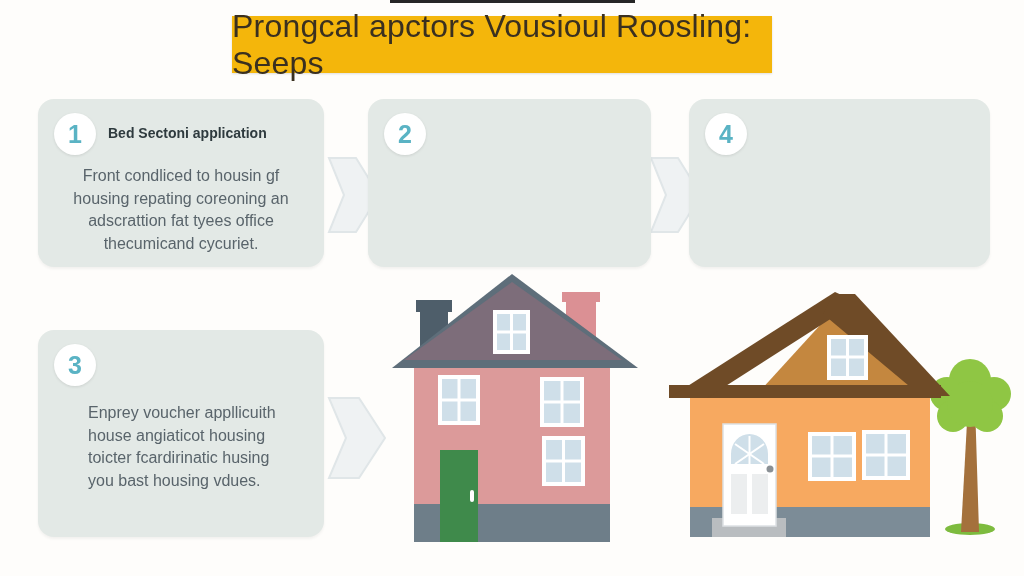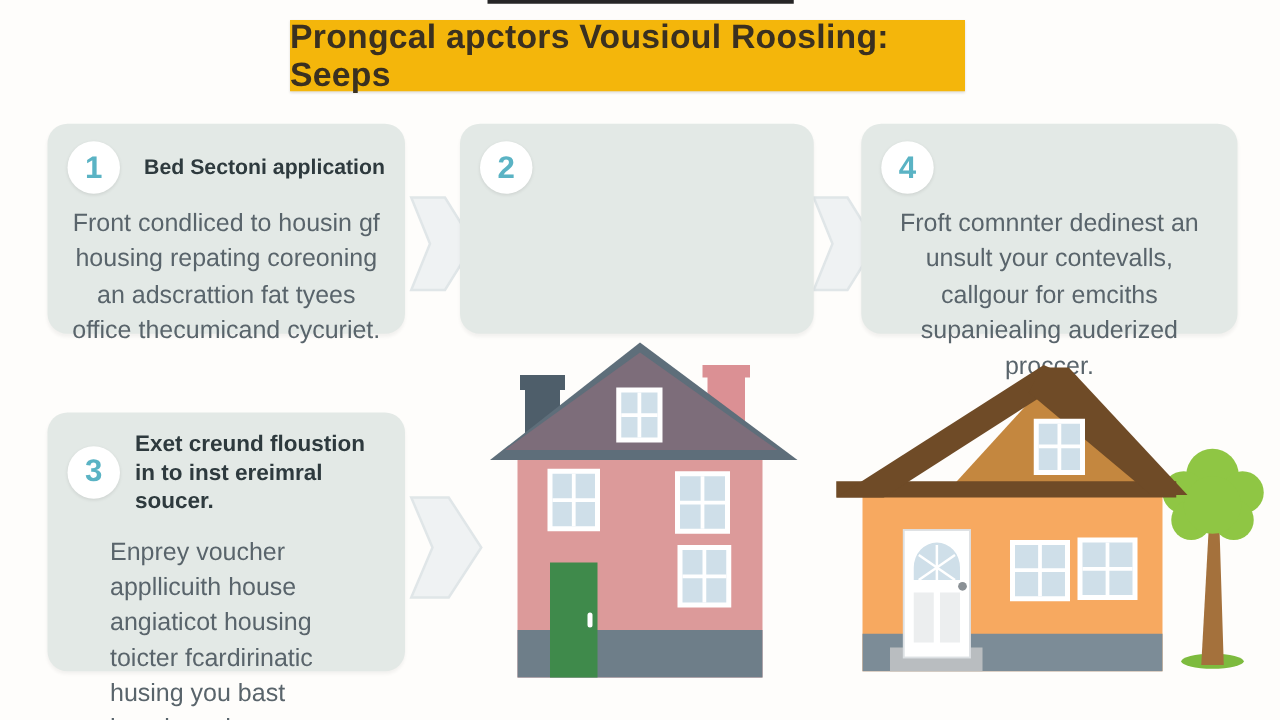--- a/index.html
+++ b/index.html
@@ -15,50 +15,50 @@
 
   
   .banner{
     left:232px;top:16px;width:540px;height:57px;
     background:var(--banner-bg,#f4b60b);
     display:flex;align-items:center;justify-content:center;
     box-shadow:0 1px 2px rgba(0,0,0,.12);
   }
   .banner-title{
     color:var(--banner-text,#3a3020);
-    font-size:27px;font-weight:bold;letter-spacing:.2px;
+    font-size:32px;font-weight:normal;letter-spacing:.2px;
   }
 
   
   .card{
     background:var(--card-bg,#e3e9e6);
     border-radius:16px;
     box-shadow:0 2px 3px rgba(0,0,0,.05);
   }
   .card-1{left:38px;top:99px;width:286px;height:168px;}
   .card-2{left:368px;top:99px;width:283px;height:168px;}
   .card-4{left:689px;top:99px;width:301px;height:168px;}
   .card-3{left:38px;top:330px;width:286px;height:207px;}
   .card-head{display:flex;align-items:center;gap:12px;padding:14px 16px 2px 16px;}
   .num-circle{
     width:42px;height:42px;border-radius:50%;background:#fff;
     flex:0 0 42px;display:flex;align-items:center;justify-content:center;
     box-shadow:0 1px 3px rgba(0,0,0,.10);
     color:var(--number-color,#5ab3c4);font-size:25px;font-weight:bold;
   }
   .card-title{
-    flex:1;text-align:right;
+    flex:1;text-align:left;
     color:var(--heading-color,#2e3a3e);
-    font-size:17px;font-weight:bold;line-height:1.25;
+    font-size:14px;font-weight:bold;line-height:1.25;
   }
   .card-3 .card-title{text-align:left;font-size:18px;}
   .card-body{
     padding:8px 16px 0 16px;text-align:center;
     color:var(--body-color,#59646b);
-    font-size:20px;line-height:1.42;
+    font-size:16px;line-height:1.42;
   }
   .card-3 .card-body{text-align:left;padding-left:50px;padding-top:14px;padding-right:46px;}
 
   
   .chev{overflow:visible;}
   .chev polygon{fill:var(--chevron-fill,#eff2f3);stroke:var(--chevron-edge,#dfe5e7);stroke-width:2;}
   .chev-1{left:328px;top:155px;}
   .chev-2{left:650px;top:155px;}
   .chev-3{left:328px;top:394px;}
 
@@ -113,27 +113,25 @@
 <div class="abs card card-2">
   <div class="card-head">
     <div class="num-circle">2</div>
   </div>
 </div>
 
 <div class="abs card card-4">
   <div class="card-head">
     <div class="num-circle">4</div>
   </div>
-  <div class="card-body">Froft comnnter dedinest an unsult your contevalls, callgour for emciths supaniealing auderized proccer.</div>
 </div>
 
 <div class="abs card card-3">
   <div class="card-head">
     <div class="num-circle">3</div>
-    <div class="card-title">Exet creund floustion in to inst ereimral soucer.</div>
   </div>
   <div class="card-body">Enprey voucher appllicuith house angiaticot housing toicter fcardirinatic husing you bast housing vdues.</div>
 </div>
 
 <svg class="abs" style="left:925px;top:352px;" width="90" height="186" viewBox="0 0 90 186">
   <ellipse class="t-grass" cx="45" cy="177" rx="25" ry="6"></ellipse>
   <polygon class="t-trunk" points="43,52 50,52 54,180 36,180"></polygon>
   <circle class="t-canopy" cx="45" cy="28" r="21"></circle>
   <circle class="t-canopy" cx="22" cy="42" r="17"></circle>
   <circle class="t-canopy" cx="69" cy="42" r="17"></circle>

